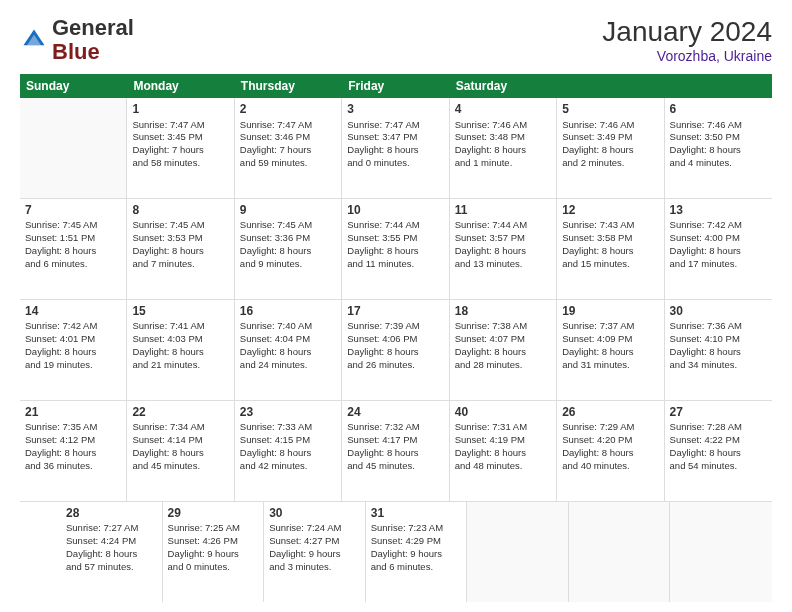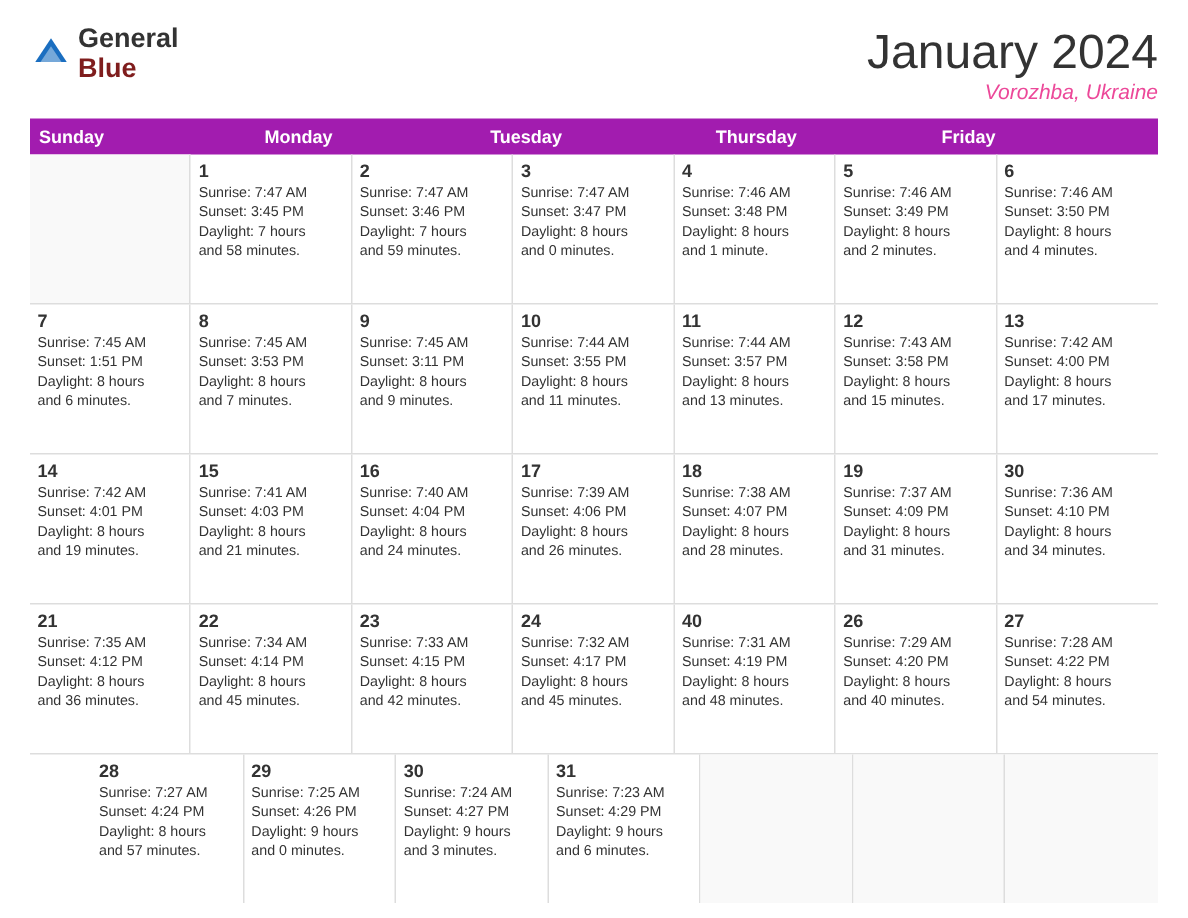--- a/index.html
+++ b/index.html
@@ -22,52 +22,51 @@
       justify-content: space-between;
       align-items: flex-start;
       margin-bottom: 10px;
     }
     .logo {
       display: flex;
       align-items: center;
       gap: 4px;
     }
     .logo-text {
-      font-size: 18px;
+      font-size: 22px;
       font-weight: bold;
       line-height: 1.1;
     }
     .logo-text .general { color: #333; }
     .logo-text .blue { color: #7f1d1d; }
     .logo-icon {
       width: 28px;
       height: 28px;
     }
     .title-block {
       text-align: right;
     }
     .month-title {
-      font-size: 32px;
+      font-size: 28px;
       color: #333;
       font-weight: normal;
     }
     .location {
       font-size: 14px;
-      color: #ec4899;
-      font-style: italic;
+      color: #4c1d95;
     }
     .calendar {
       flex: 1;
       display: flex;
       flex-direction: column;
     }
     .cal-header {
       display: grid;
-      grid-template-columns: repeat(5, 1fr);
-      background: #a21caf;
+      grid-template-columns: repeat(7, 1fr);
+      background: #15803d;
     }
     .cal-header-cell {
       color: #fff;
       font-size: 12px;
       font-weight: bold;
       padding: 5px 6px;
       text-align: left;
     }
     .cal-body {
       flex: 1;
@@ -124,23 +123,23 @@
     <div class="title-block">
       <div class="month-title">January 2024</div>
       <div class="location">Vorozhba, Ukraine</div>
     </div>
   </div>
 
   <div class="calendar">
     <div class="cal-header" id="cal-header">
         <div class="cal-header-cell">Sunday</div>
         <div class="cal-header-cell">Monday</div>
-        <div class="cal-header-cell">Tuesday</div>
         <div class="cal-header-cell">Thursday</div>
         <div class="cal-header-cell">Friday</div>
+        <div class="cal-header-cell">Saturday</div>
       </div>
     <div class="cal-body" id="cal-body">
         <div class="cal-row">
           <div class="cal-cell empty"></div>
           <div class="cal-cell">
             <span class="day-num">1</span>
             <div>Sunrise: 7:47 AM</div>
             <div>Sunset: 3:45 PM</div>
             <div>Daylight: 7 hours</div>
             <div>and 58 minutes.</div>
@@ -192,21 +191,21 @@
           <div class="cal-cell">
             <span class="day-num">8</span>
             <div>Sunrise: 7:45 AM</div>
             <div>Sunset: 3:53 PM</div>
             <div>Daylight: 8 hours</div>
             <div>and 7 minutes.</div>
           </div>
           <div class="cal-cell">
             <span class="day-num">9</span>
             <div>Sunrise: 7:45 AM</div>
-            <div>Sunset: 3:11 PM</div>
+            <div>Sunset: 3:36 PM</div>
             <div>Daylight: 8 hours</div>
             <div>and 9 minutes.</div>
           </div>
           <div class="cal-cell">
             <span class="day-num">10</span>
             <div>Sunrise: 7:44 AM</div>
             <div>Sunset: 3:55 PM</div>
             <div>Daylight: 8 hours</div>
             <div>and 11 minutes.</div>
           </div>

